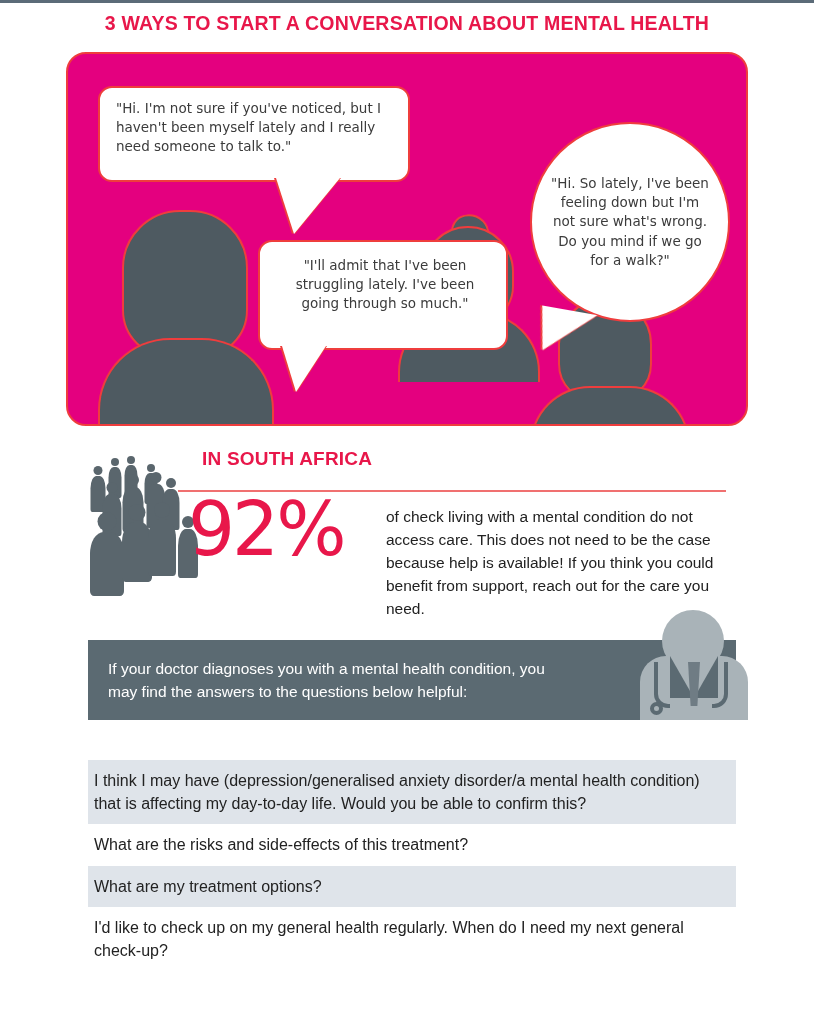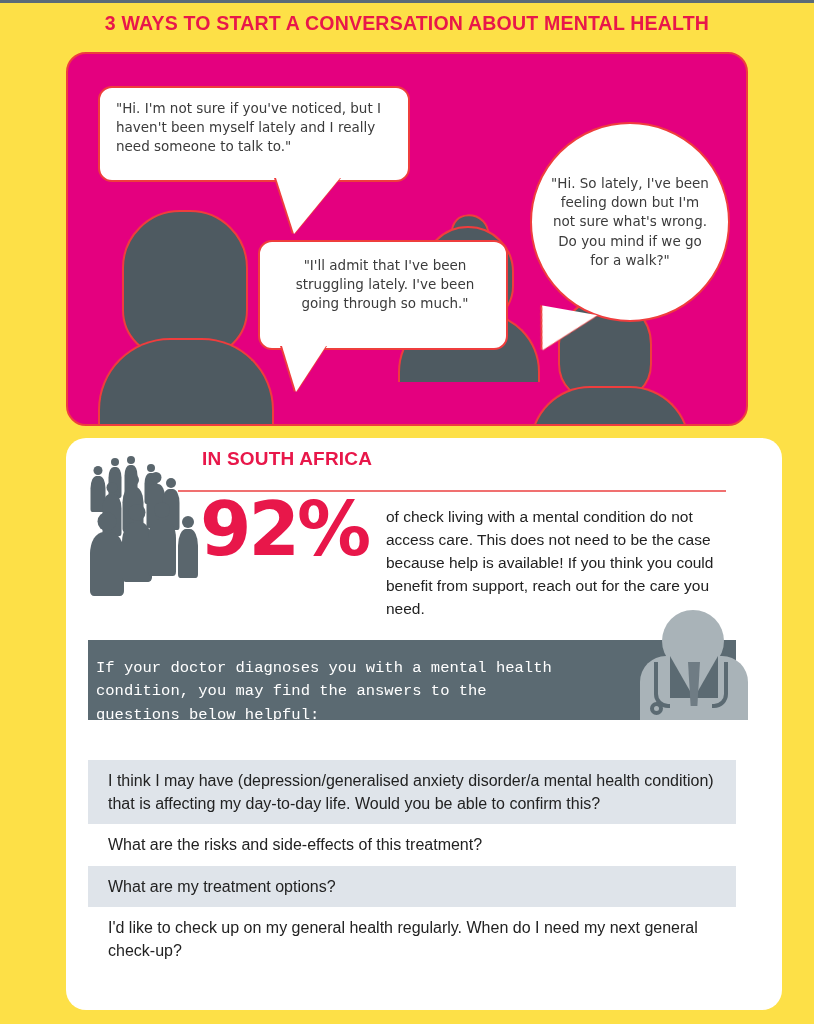--- a/index.html
+++ b/index.html
@@ -12,21 +12,21 @@
     height: 1024px;
     position: relative;
     overflow: hidden;
     font-family: "Liberation Sans", sans-serif;
     -webkit-font-smoothing: antialiased;
   }
 
   #page {
     position: absolute;
     inset: 0;
-    background: #fde047;
+    background: #ffffff;
   }
 
   .top-rule {
     position: absolute;
     left: 0; right: 0; top: 0;
     height: 3px;
     background: #5b6b78;
   }
 
   
@@ -199,46 +199,46 @@
     font-family: "Liberation Sans Narrow", "Liberation Sans", sans-serif;
     font-weight: 700;
     font-size: 19px;
     letter-spacing: 0.2px;
   }
   .sa-rule {
     position: absolute; left: 112px; top: 52px; width: 548px; height: 2px;
     background: #f07070;
   }
   .big-stat {
-    position: absolute; left: 134px; top: 54px;
+    position: absolute; left: 122px; top: 54px;
     color: #e8174a;
     font-family: "DejaVu Sans", sans-serif;
-    font-weight: 700;
+    font-weight: 400;
     font-size: 74px;
     line-height: 1;
     letter-spacing: -3px;
   }
   .stat-copy {
     position: absolute; left: 320px; top: 68px; width: 348px;
     color: #222222;
     font-family: "Liberation Sans Narrow", "Liberation Sans", sans-serif;
     font-size: 15.5px;
     line-height: 1.48;
   }
 
   
   .doc-banner {
     position: absolute; left: 22px; top: 202px;
     width: 648px; height: 80px;
     background: #5b6a72;
   }
   .doc-banner .bnr-text {
-    position: absolute; left: 8px; top: 17px; width: 470px;
+    position: absolute; left: 20px; top: 17px; width: 470px;
     color: #ffffff;
-    font-family: Liberation Mono, monospace;
+    font-family: Liberation Sans, sans-serif;
     font-size: 15.5px;
     line-height: 1.5;
   }
   .doctor { position: absolute; right: 28px; bottom: 0; width: 120px; height: 110px; }
   .doctor .d-head {
     position: absolute; left: 28px; top: 0; width: 62px; height: 62px;
     border-radius: 50%; background: #a9b3b8;
   }
   .doctor .d-coat {
     position: absolute; left: 6px; top: 46px; width: 108px; height: 64px;
@@ -281,21 +281,21 @@
     position: absolute; left: 22px; top: 292px;
     color: #e8174a;
     font-family: "Liberation Sans Narrow", "Liberation Sans", sans-serif;
     font-weight: 700;
     font-size: 17.5px;
     letter-spacing: 0.2px;
   }
   .q-list { position: absolute; left: 22px; top: 322px; width: 648px; }
   .q-row {
     box-sizing: border-box;
-    padding: 9px 14px 9px 20px;
+    padding: 9px 14px 9px 6px;
     color: #222222;
     font-family: "Liberation Sans Narrow", "Liberation Sans", sans-serif;
     font-size: 16px;
     line-height: 1.45;
   }
   .q-row.shade { background: #dfe4ea; }
   .q-row.plain { background: #ffffff; }
 </style>
 </head>
 <body>

